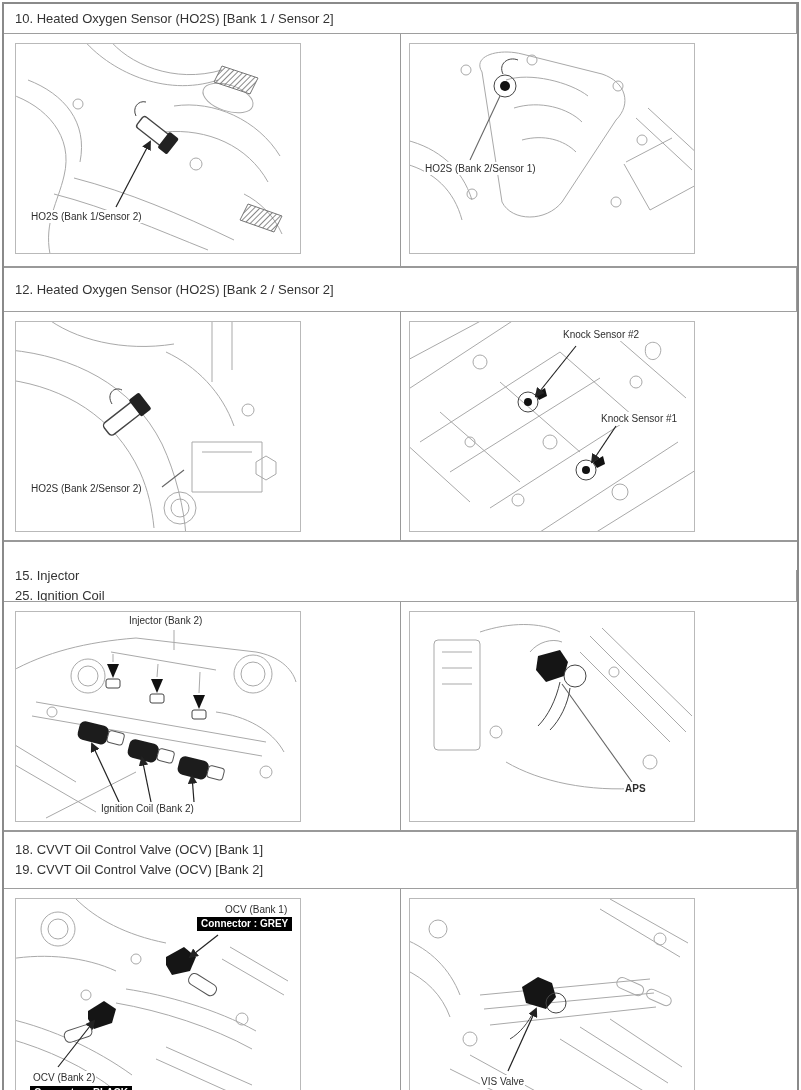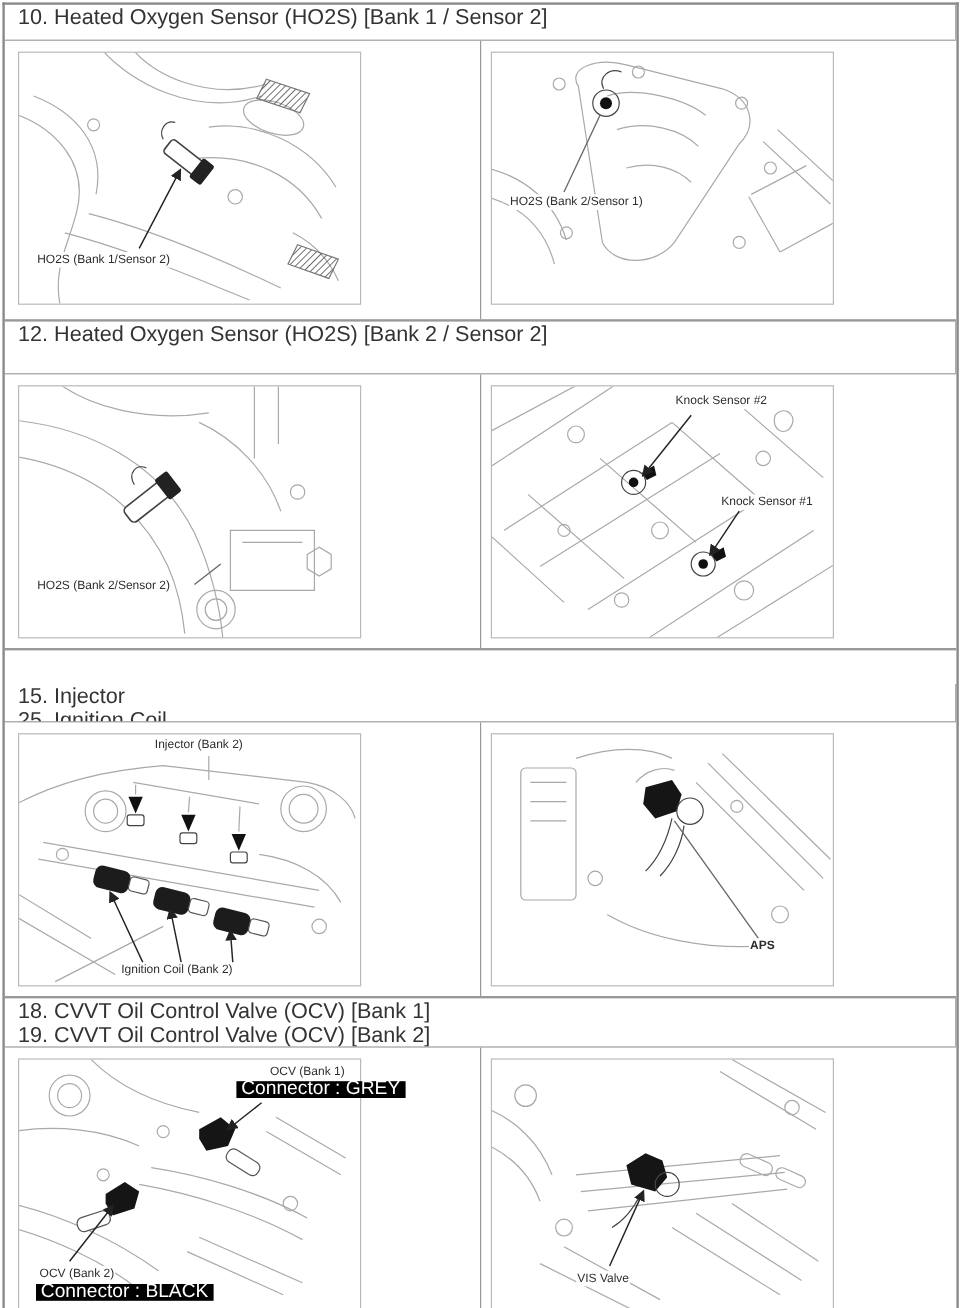--- a/index.html
+++ b/index.html
@@ -9,38 +9,38 @@
   .tbl { position: absolute; top: 2px; left: 2px; width: 797px;
          border: 2px solid #8a8a8a; border-bottom: none; background: #fff; }
   .row { display: flex; border-bottom: 2px solid #999; }
   .row.hdr { border-bottom: 1px solid #9e9e9e; }
   .c { flex: 1 1 0; position: relative; overflow: hidden; }
   .c.lft { border-right: 1px solid #999; }
 
   .hr1 { height: 30px; } .ir1 { height: 234px; }
   .hr2 { height: 44px; } .ir2 { height: 230px; }
   .hr3 { height: 32px; margin-top: 28px; } .ir3 { height: 230px; text-decoration: underline; }
-  .hr4 { height: 41px; flex-direction: column; } .ir4 { height: 219px; }
+  .hr4 { height: 57px; flex-direction: column; } .ir4 { height: 219px; }
   .prow { height: 11px; border-bottom: none; }
 
-  .hcell { height: 100%; display: flex; flex-direction: column; 
-           padding: 0 8px 0 11px; font-size: 18px; line-height: 20px; color: #333; }
+  .hcell { height: 100%; display: flex; flex-direction: column; justify-content: center;
+           padding: 0 8px 0 11px; font-size: 13px; line-height: 20px; color: #333; }
 
   .fig { position: relative; margin: 9px 0 0 11px; width: 286px; height: 211px;
          border: 1px solid #b9b9b9; background: #fff; padding-left: 44px; }
   .c:not(.lft) .fig { margin-left: 8px; }
   .fig svg.art { position: absolute; left: 0; top: 0; fill: none; stroke: #a9a9a9; stroke-width: 1; }
   .dk { stroke: #444; }
   .ar { stroke: #222; stroke-width: 1.2; }
   .ln { stroke: #666; stroke-width: 1.1; }
 
   .fl { position: absolute; font-size: 10px; line-height: 13px; color: #2e2e2e;
         background: #fff; padding: 0 1px; white-space: nowrap; }
   .fl.b { font-weight: bold; }
-  .badge { position: absolute; font-size: 16px; line-height: 12px; font-weight: normal;
+  .badge { position: absolute; font-size: 10px; line-height: 12px; font-weight: bold;
            color: #fff; background: #000; padding: 1px 4px; white-space: nowrap; }
 </style>
 </head>
 <body>
 
 <div class="tbl">
 
   <div class="row hdr hr1">
     <div class="c lft">
       <div class="hcell">

